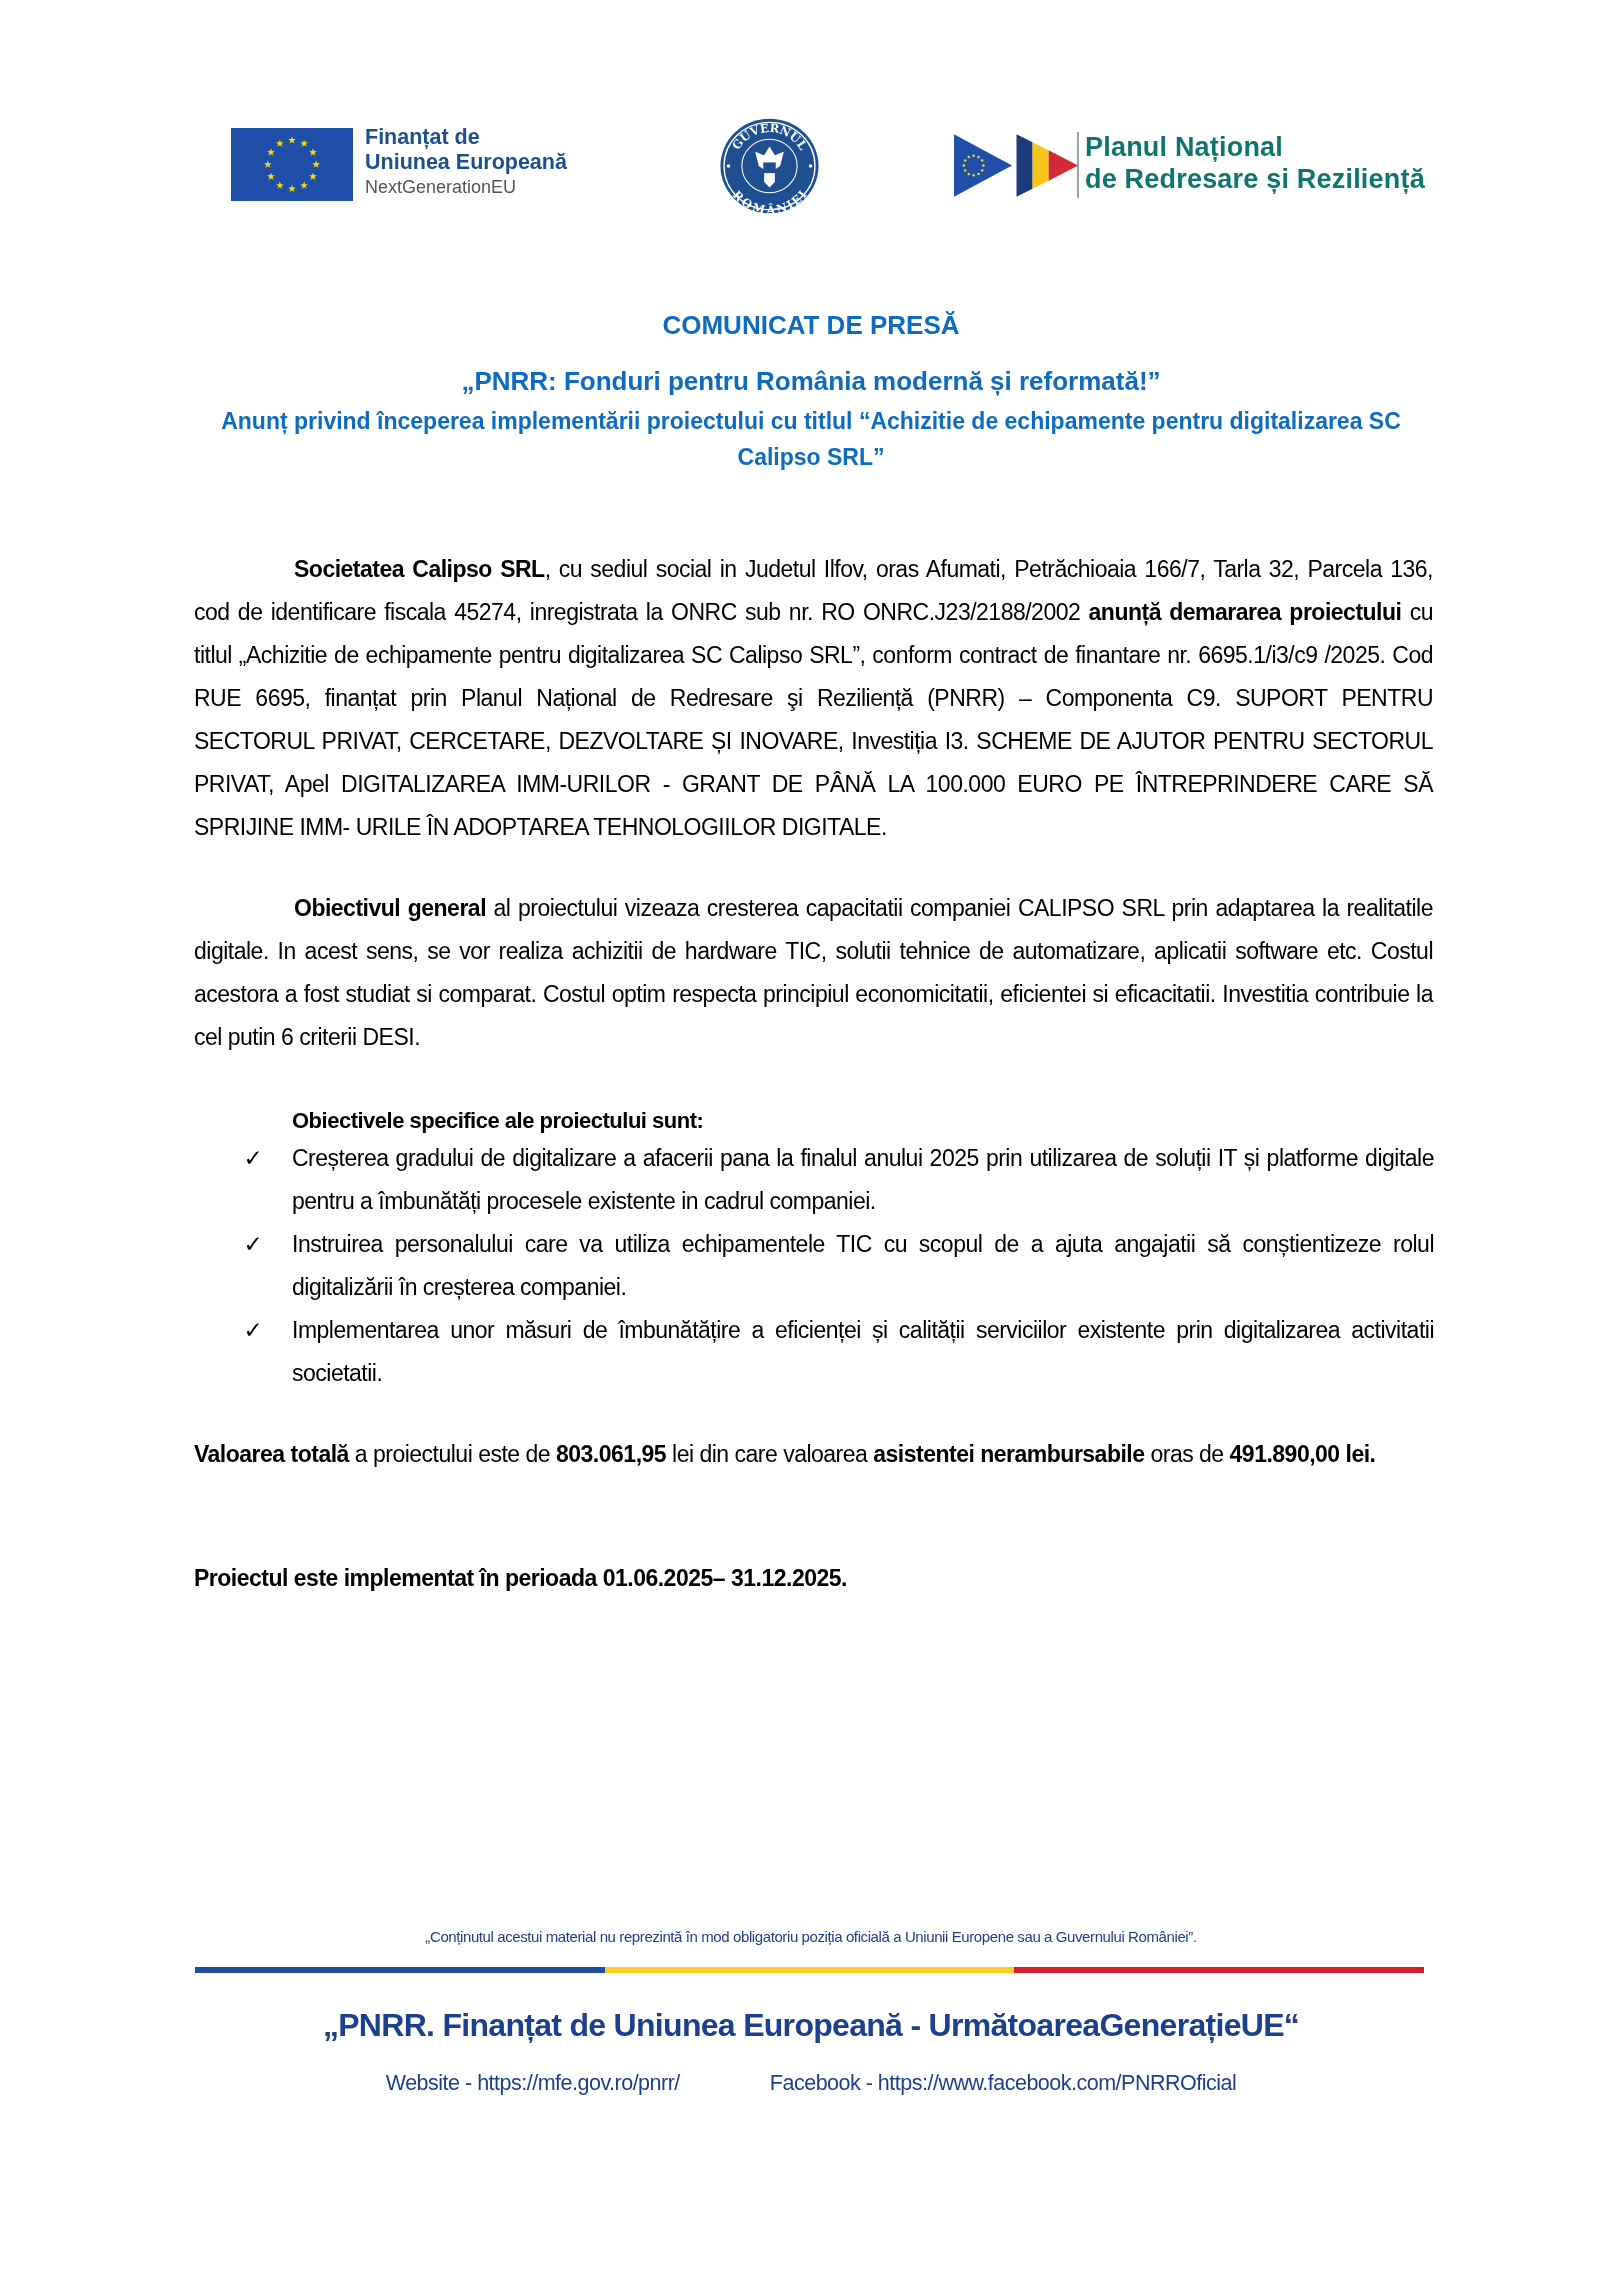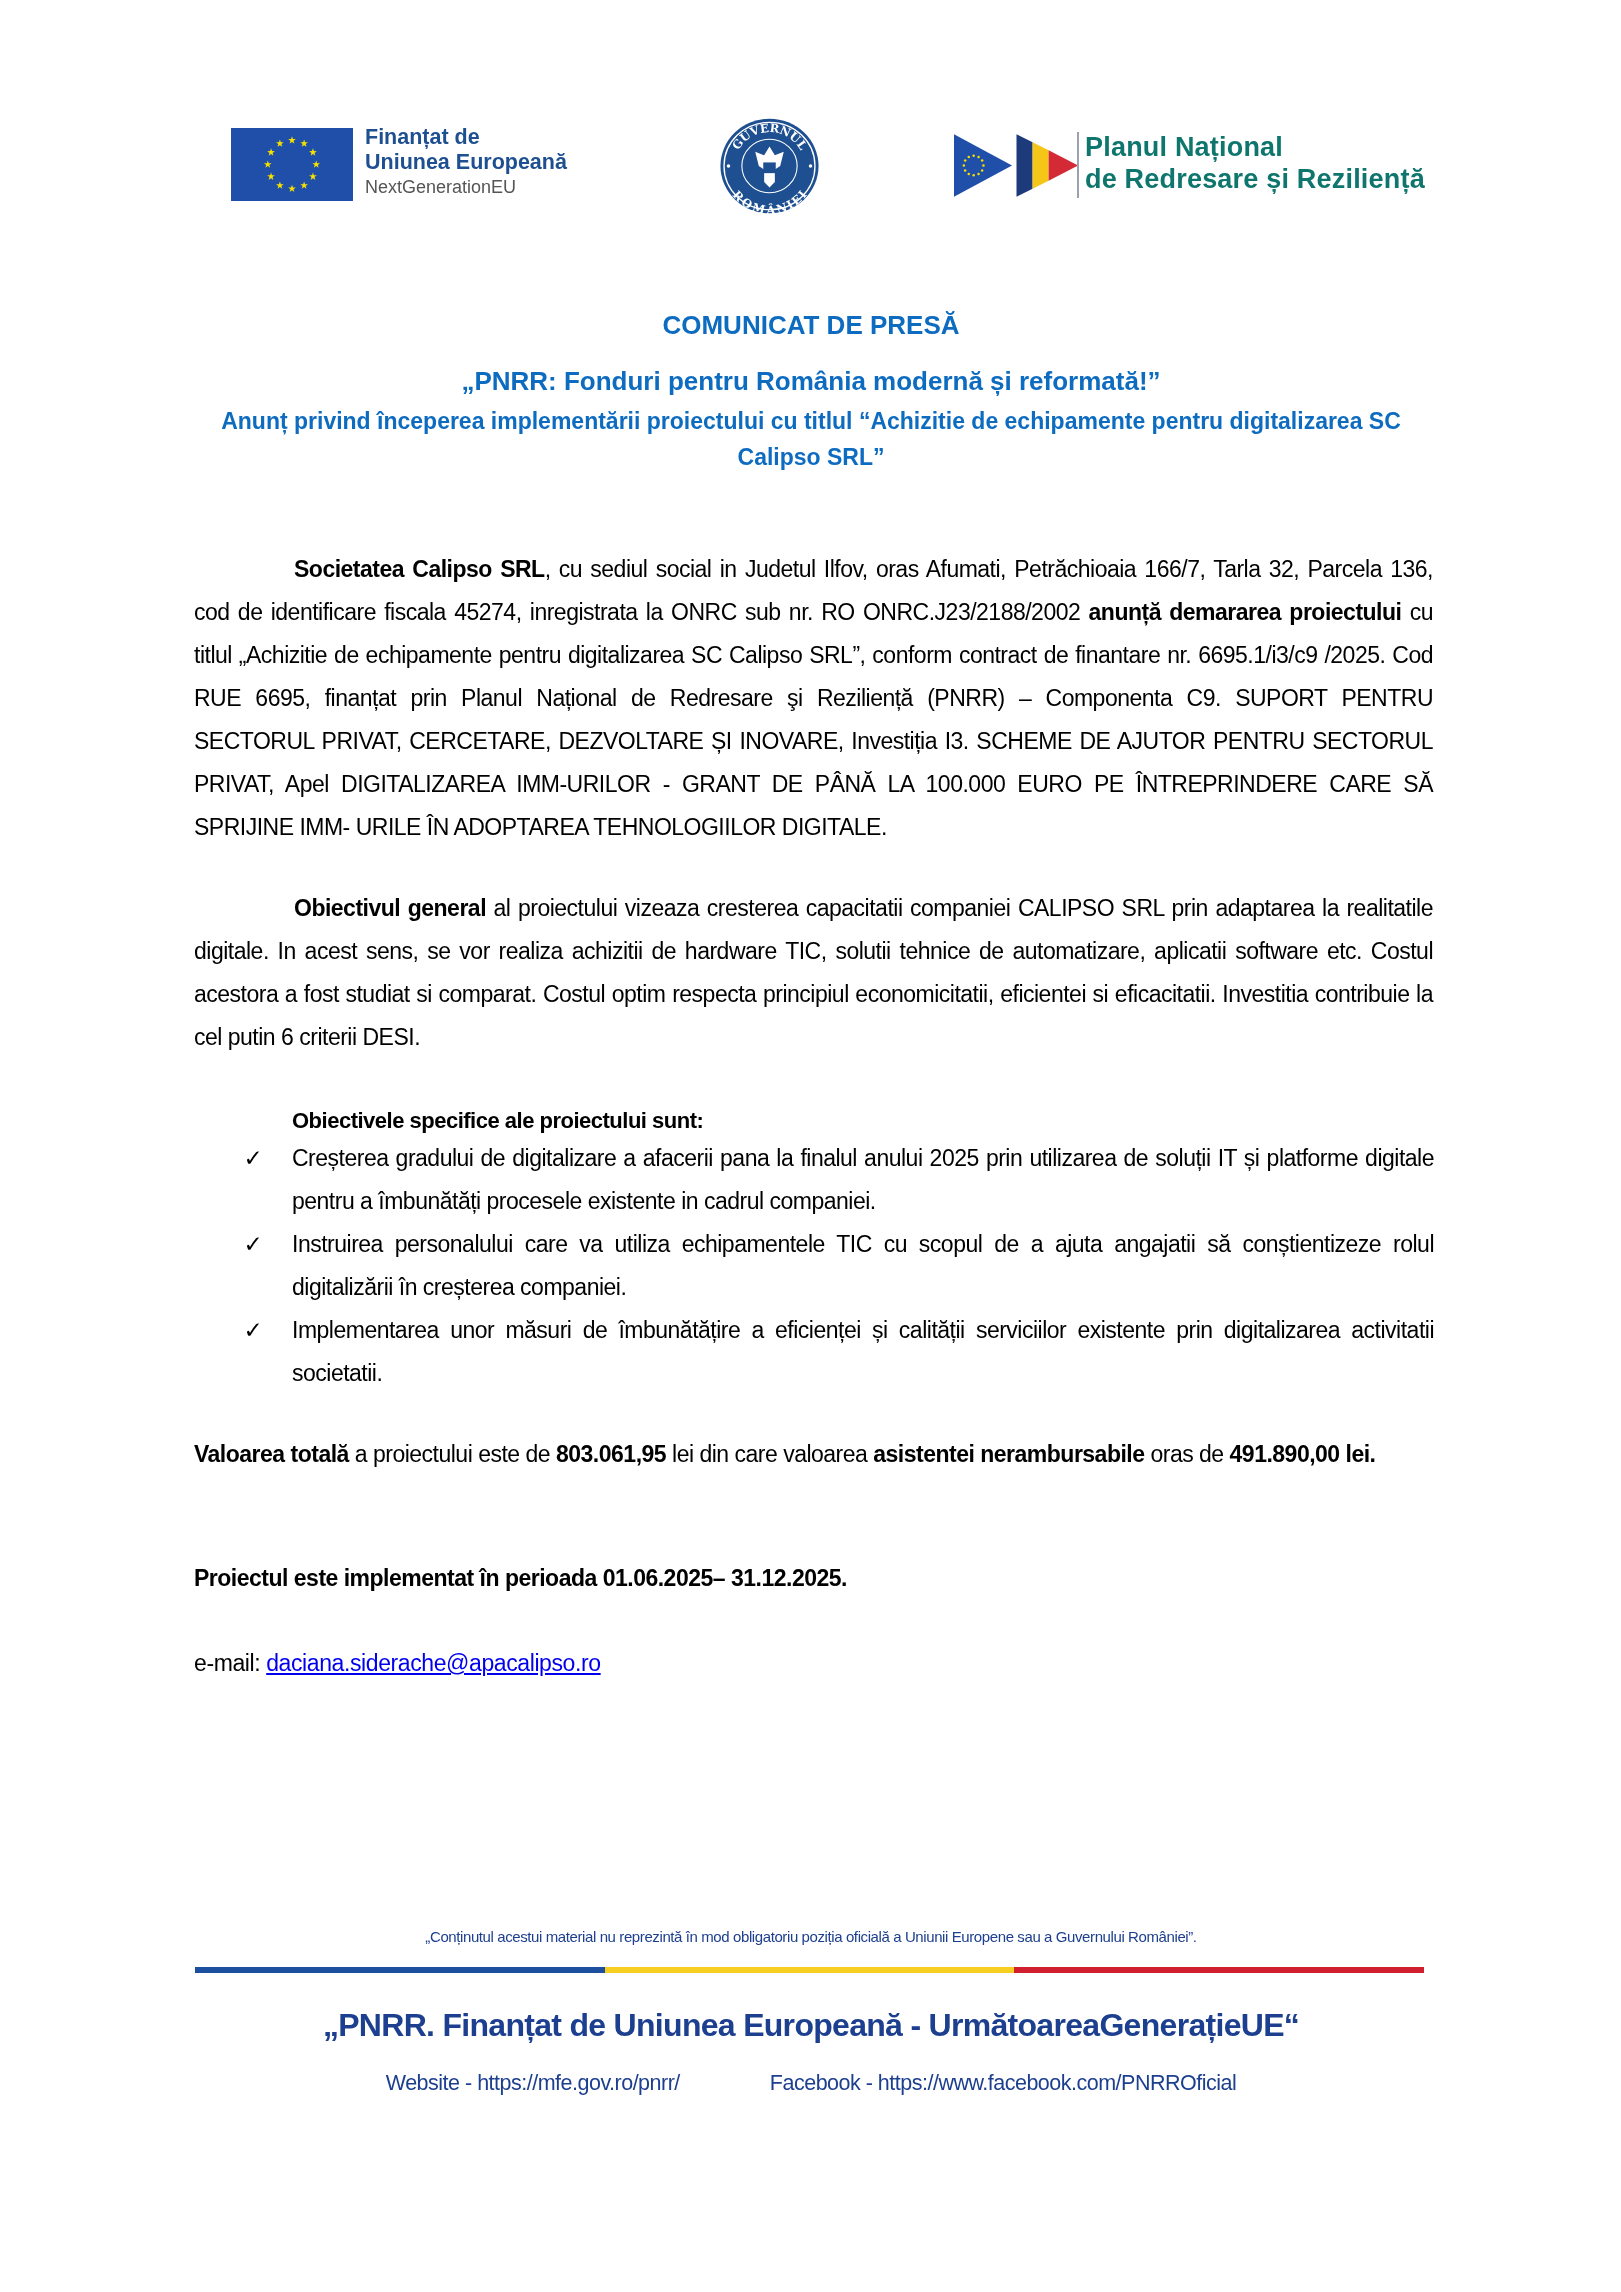--- a/index.html
+++ b/index.html
@@ -153,21 +153,20 @@
   <li><span class="check">✓</span><span>Creșterea gradului de digitalizare a afacerii pana la finalul anului 2025 prin utilizarea de soluții IT și platforme digitale pentru a îmbunătăți procesele existente in cadrul companiei.</span></li>
   <li><span class="check">✓</span><span>Instruirea personalului care va utiliza echipamentele TIC cu scopul de a ajuta angajatii să conștientizeze rolul digitalizării în creșterea companiei.</span></li>
   <li><span class="check">✓</span><span>Implementarea unor măsuri de îmbunătățire a eficienței și calității serviciilor existente prin digitalizarea activitatii societatii.</span></li>
 </ul>
 
 <div class="abs body-block valoare"><b>Valoarea totală</b><span> a proiectului este de </span><b>803.061,95</b><span> lei din care valoarea </span><b>asistentei nerambursabile</b><span> oras de </span><b>491.890,00 lei.</b></div>
 
 <div class="abs body-block perioada">Proiectul este implementat în perioada 01.06.2025– 31.12.2025.</div>
 
 <div class="abs contact">
-  <div><span>e-mail: </span><a class="email" href="mailto:daciana.siderache@apacalipso.ro">daciana.siderache@apacalipso.ro</a></div>
 </div>
 
 <div class="abs disclaimer">„Conținutul acestui material nu reprezintă în mod obligatoriu poziția oficială a Uniunii Europene sau a Guvernului României”.</div>
 <div class="abs stripe">
   <div class="blue"></div>
   <div class="yellow"></div>
   <div class="red"></div>
 </div>
 <div class="abs footer-slogan">„PNRR. Finanțat de Uniunea Europeană - UrmătoareaGenerațieUE“</div>
 <div class="abs footer-links">

